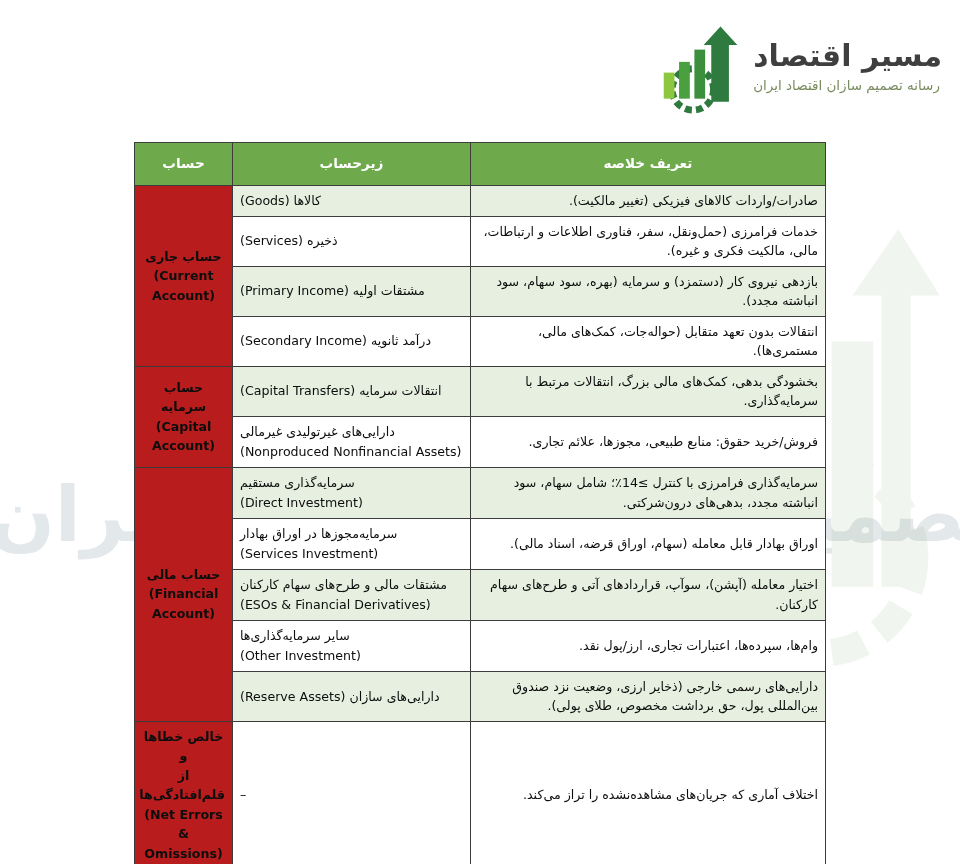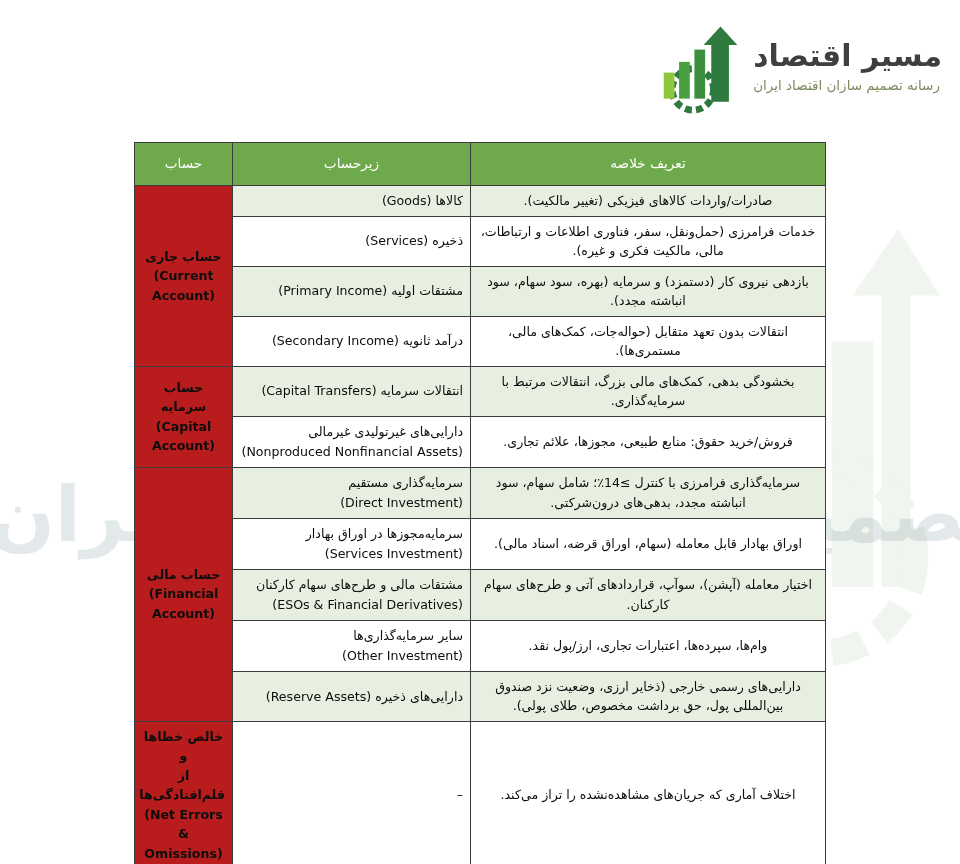--- a/index.html
+++ b/index.html
@@ -101,33 +101,33 @@
     border:1px solid #3c3c3c;
     padding:5px 7px;
     vertical-align:middle;
     font-size:12.6px;
     line-height:1.55;
     color:#0d0d0d;
   }
   table.bop thead th{
     background:#6eaa4c;
     color:#ffffff;
-    font-weight:normal;
+    font-weight:bold;
     font-size:13.6px;
     text-align:center;
     height:30px;
     padding:6px 4px;
     border-color:#3c3c3c;
   }
   col.c-def{width:355px;}
   col.c-sub{width:238px;}
   col.c-acc{width:98px;}
 
-  td.def{ text-align:center; }
-  td.sub{ text-align:right; }
+  td.def{ text-align:right; }
+  td.sub{ text-align:left; }
   td.acc{
     text-align:center;
     font-weight:bold;
     background:#b91c1c;
     font-size:13px;
     line-height:1.5;
   }
   tr.tint td.def, tr.tint td.sub{ background:#e7f0e0; }
   tr.plain td.def, tr.plain td.sub{ background:#ffffff; }
 
@@ -280,21 +280,21 @@
         <td class="def">وام‌ها، سپرده‌ها، اعتبارات تجاری، ارز/پول نقد.</td>
         <td class="sub">
           <span class="acc-line">سایر سرمایه‌گذاری‌ها</span>
           <span class="sub-en">(Other Investment)</span>
         </td>
       </tr>
 
       <tr class="tint">
         <td class="def">دارایی‌های رسمی خارجی (ذخایر ارزی، وضعیت نزد صندوق بین‌المللی پول، حق برداشت مخصوص، طلای پولی).</td>
         <td class="sub">
-          <span>دارایی‌های ذخیره</span>
+          <span>دارایی‌های سازان</span>
           <span class="en">(Reserve Assets)</span>
         </td>
       </tr>
 
       <tr class="plain">
         <td class="def" style="height:90px">اختلاف آماری که جریان‌های مشاهده‌نشده را تراز می‌کند.</td>
         <td class="sub dash">–</td>
         <td class="acc">
           <span class="acc-line">خالص خطاها و</span>
           <span class="acc-line">از قلم‌افتادگی‌ها</span>

